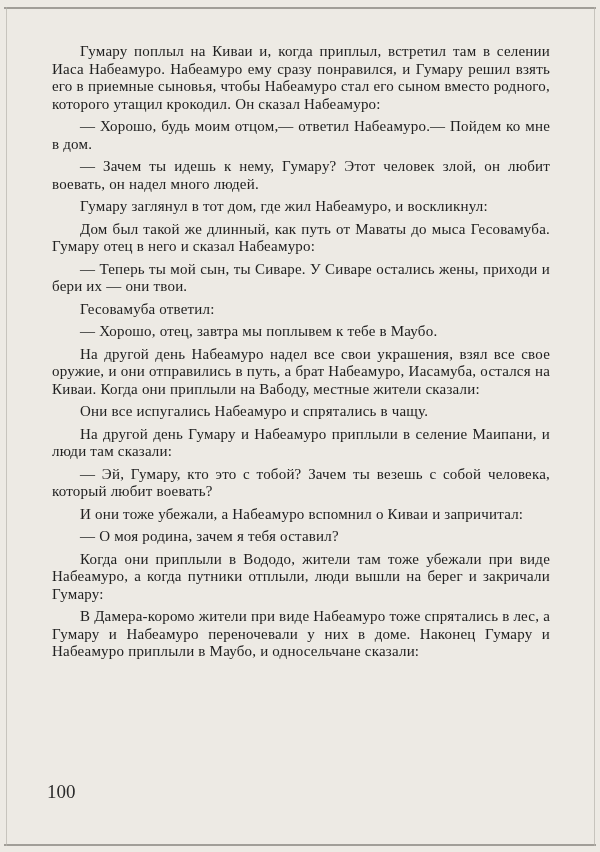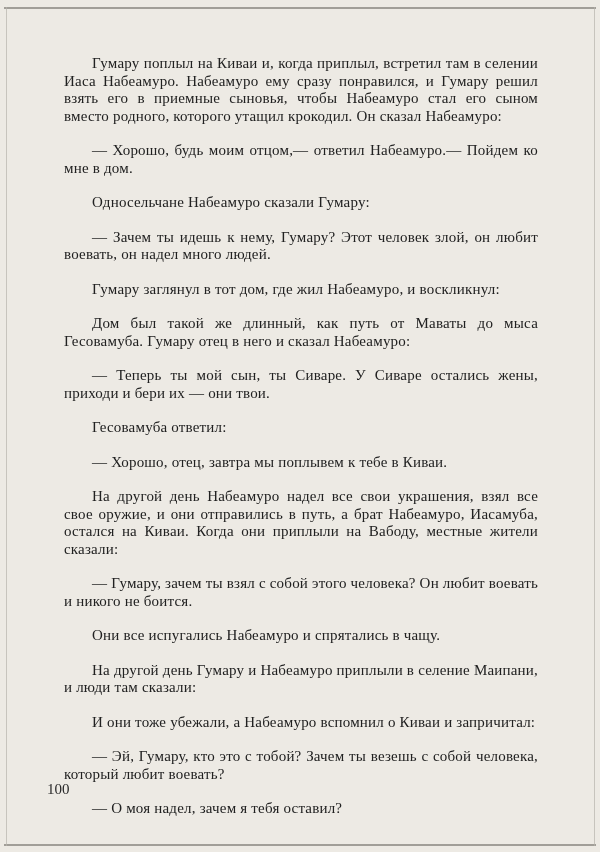--- a/index.html
+++ b/index.html
@@ -39,52 +39,52 @@
     position: absolute;
     top: 38px;
     left: 47px;
     width: 508px;
     font-size: 15px;
     line-height: 17.5px;
     text-align: justify;
     letter-spacing: 0.2px;
   }
   .text-block p.para {
-    margin: 17px;
+    margin: 5px;
     text-indent: 28px;
   }
   .page-number {
     position: absolute;
     left: 47px;
     top: 781px;
-    font-size: 15px;
+    font-size: 19px;
     color: #2a2a2a;
     text-align: right;
   }
 </style>
 </head>
 <body>
 
 <div class="scan-edge top"></div>
 <div class="scan-edge bottom"></div>
 <div class="scan-edge-side left"></div>
 <div class="scan-edge-side right"></div>
 
 <div class="text-block">
     <p class="para">Гумару поплыл на Киваи и, когда приплыл, встретил там в селении Иаса Набеамуро. Набеамуро ему сразу понравился, и Гумару решил взять его в приемные сыновья, чтобы Набеамуро стал его сыном вместо родного, которого утащил крокодил. Он сказал Набеамуро:</p>
     <p class="para">— Хорошо, будь моим отцом,— ответил Набеамуро.— Пойдем ко мне в дом.</p>
-    <p class="para">Односельчане Набеамуро сказали Гумару:</p>
     <p class="para">— Зачем ты идешь к нему, Гумару? Этот человек злой, он любит воевать, он надел много людей.</p>
     <p class="para">Гумару заглянул в тот дом, где жил Набеамуро, и воскликнул:</p>
     <p class="para">Дом был такой же длинный, как путь от Маваты до мыса Гесовамуба. Гумару отец в него и сказал Набеамуро:</p>
     <p class="para">— Теперь ты мой сын, ты Сиваре. У Сиваре остались жены, приходи и бери их — они твои.</p>
     <p class="para">Гесовамуба ответил:</p>
-    <p class="para">— Хорошо, отец, завтра мы поплывем к тебе в Киваи.</p>
+    <p class="para">— Хорошо, отец, завтра мы поплывем к тебе в Маубо.</p>
     <p class="para">На другой день Набеамуро надел все свои украшения, взял все свое оружие, и они отправились в путь, а брат Набеамуро, Иасамуба, остался на Киваи. Когда они приплыли на Вабоду, местные жители сказали:</p>
-    <p class="para">— Гумару, зачем ты взял с собой этого человека? Он любит воевать и никого не боится.</p>
     <p class="para">Они все испугались Набеамуро и спрятались в чащу.</p>
     <p class="para">На другой день Гумару и Набеамуро приплыли в селение Маипани, и люди там сказали:</p>
+    <p class="para">— Эй, Гумару, кто это с тобой? Зачем ты везешь с собой человека, который любит воевать?</p>
     <p class="para">И они тоже убежали, а Набеамуро вспомнил о Киваи и запричитал:</p>
-    <p class="para">— Эй, Гумару, кто это с тобой? Зачем ты везешь с собой человека, который любит воевать?</p>
-    <p class="para">— О моя надел, зачем я тебя оставил?</p>
+    <p class="para">— О моя родина, зачем я тебя оставил?</p>
+    <p class="para">Когда они приплыли в Вододо, жители там тоже убежали при виде Набеамуро, а когда путники отплыли, люди вышли на берег и закричали Гумару:</p>
+    <p class="para">В Дамера-коромо жители при виде Набеамуро тоже спрятались в лес, а Гумару и Набеамуро переночевали у них в доме. Наконец Гумару и Набеамуро приплыли в Маубо, и односельчане сказали:</p>
   </div>
 
 <div class="page-number">100</div>
 
 </body></html>

